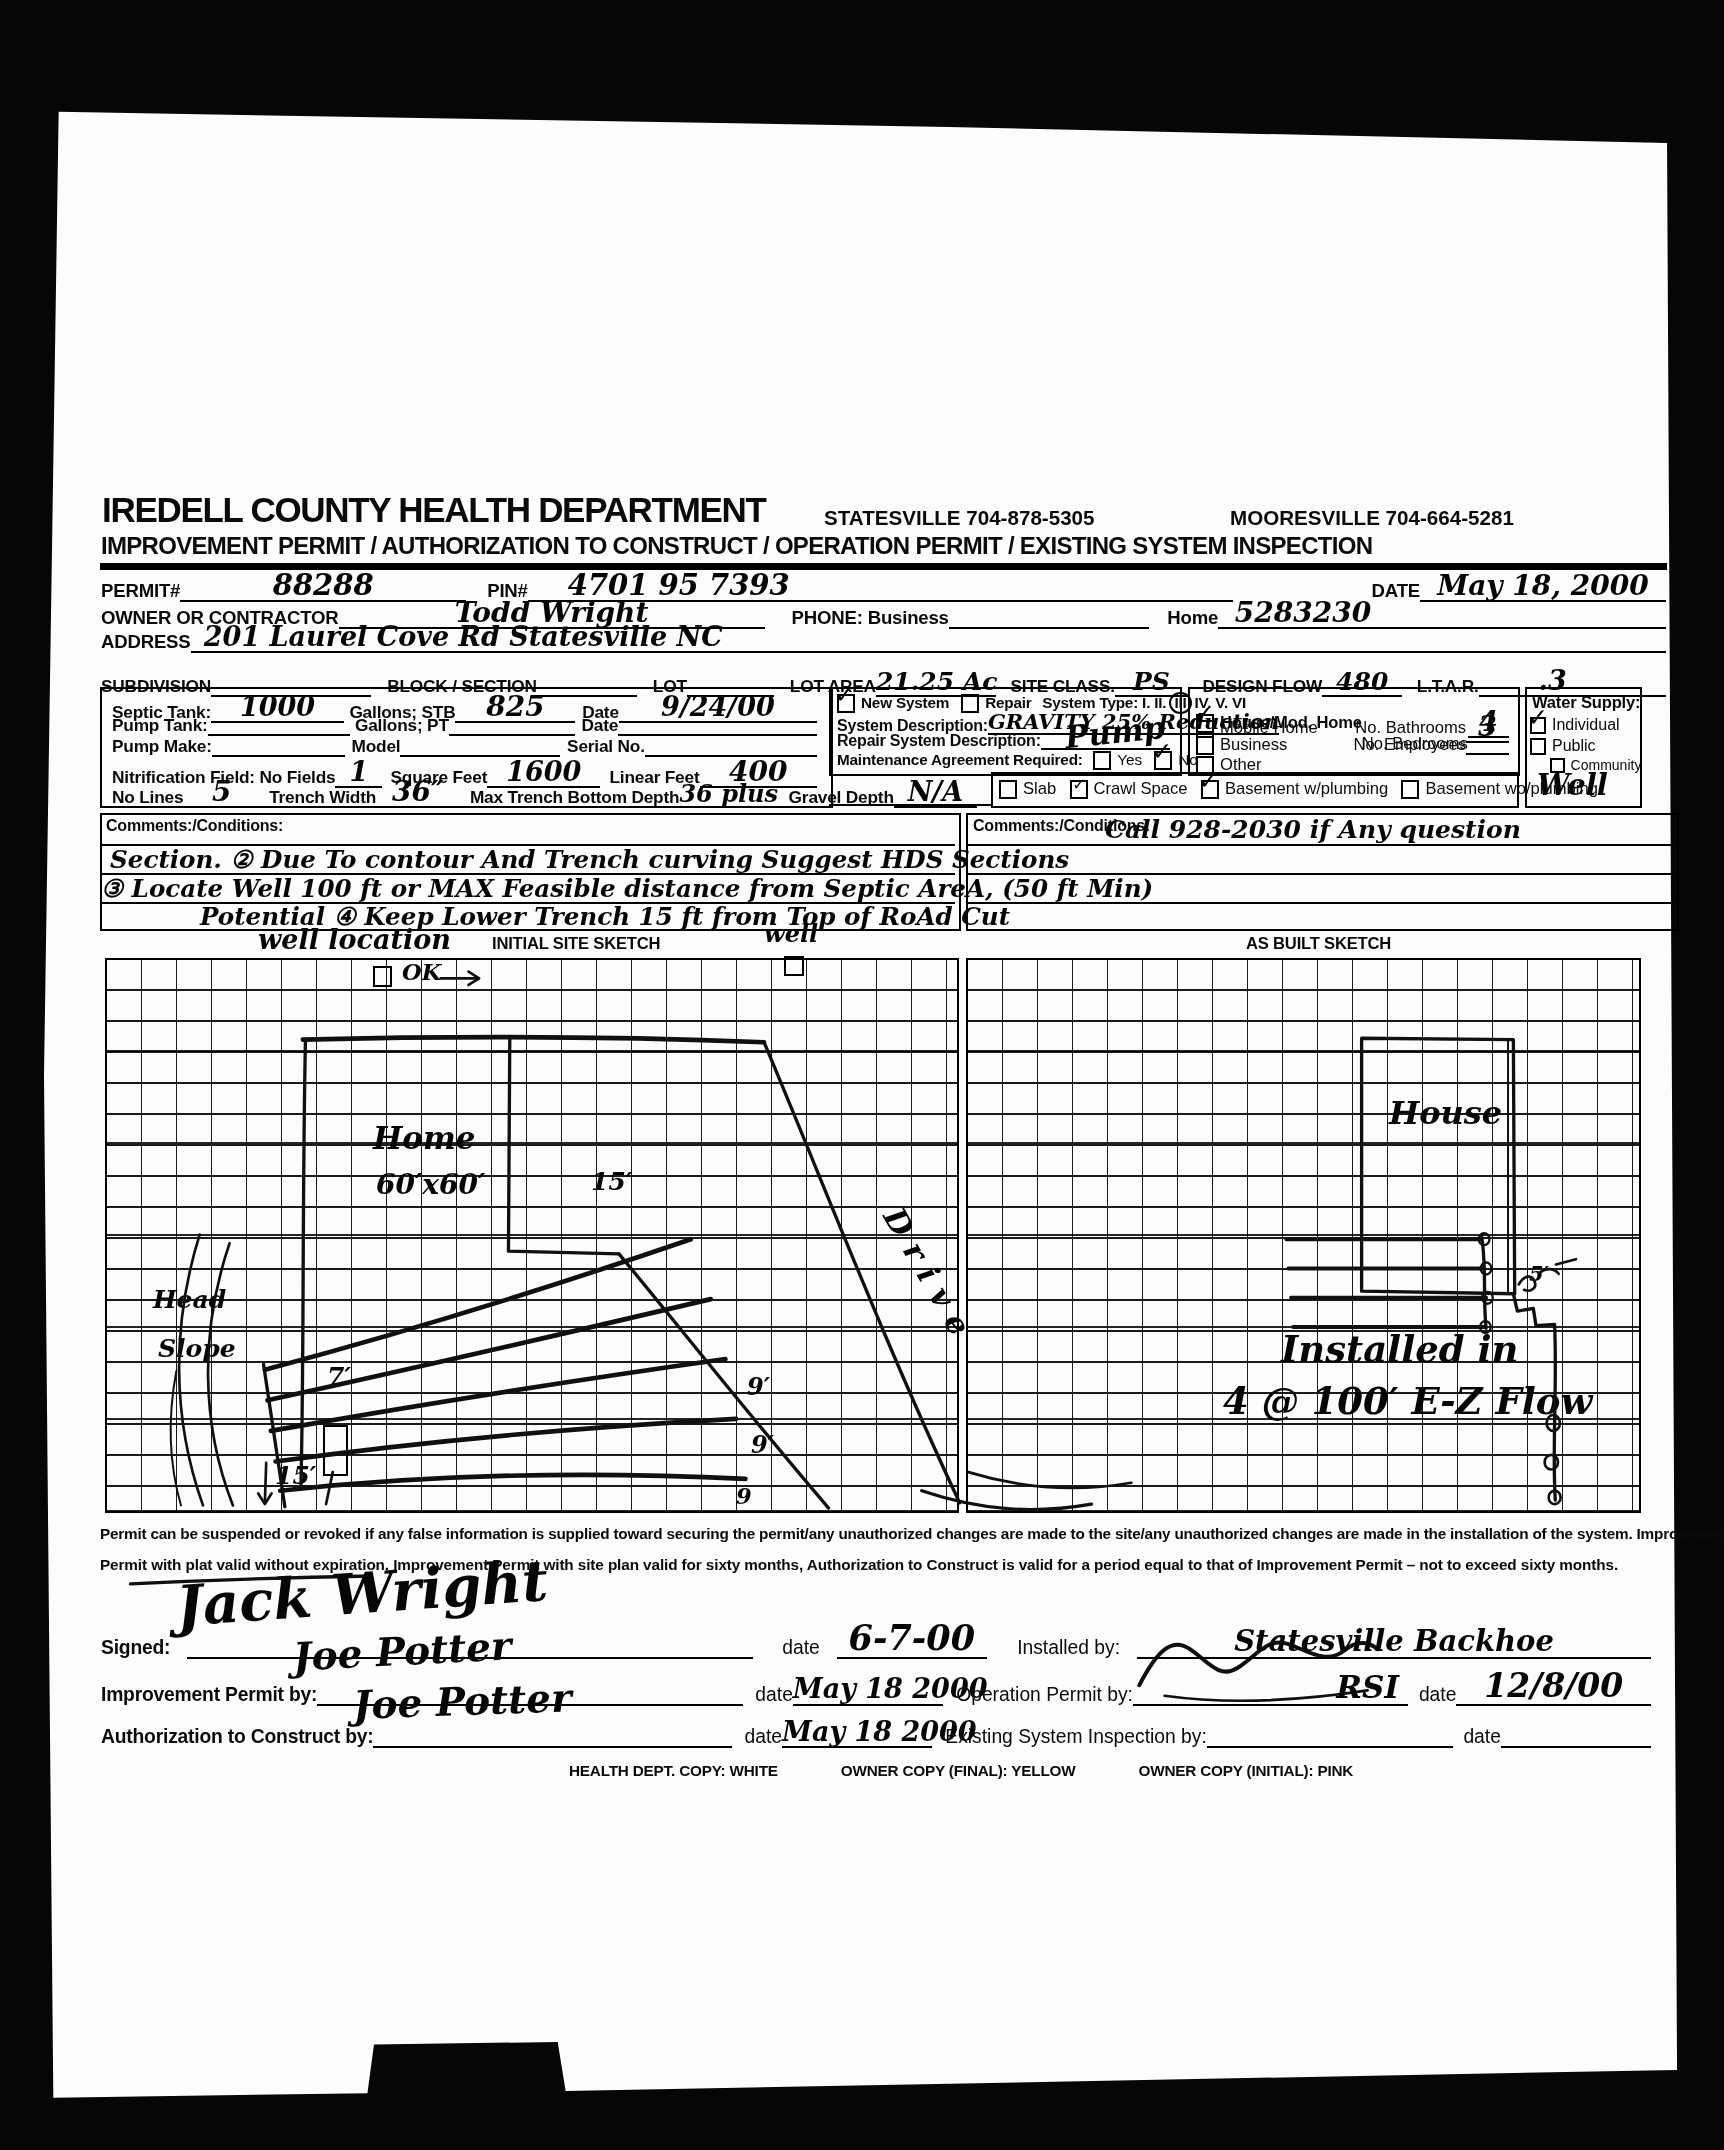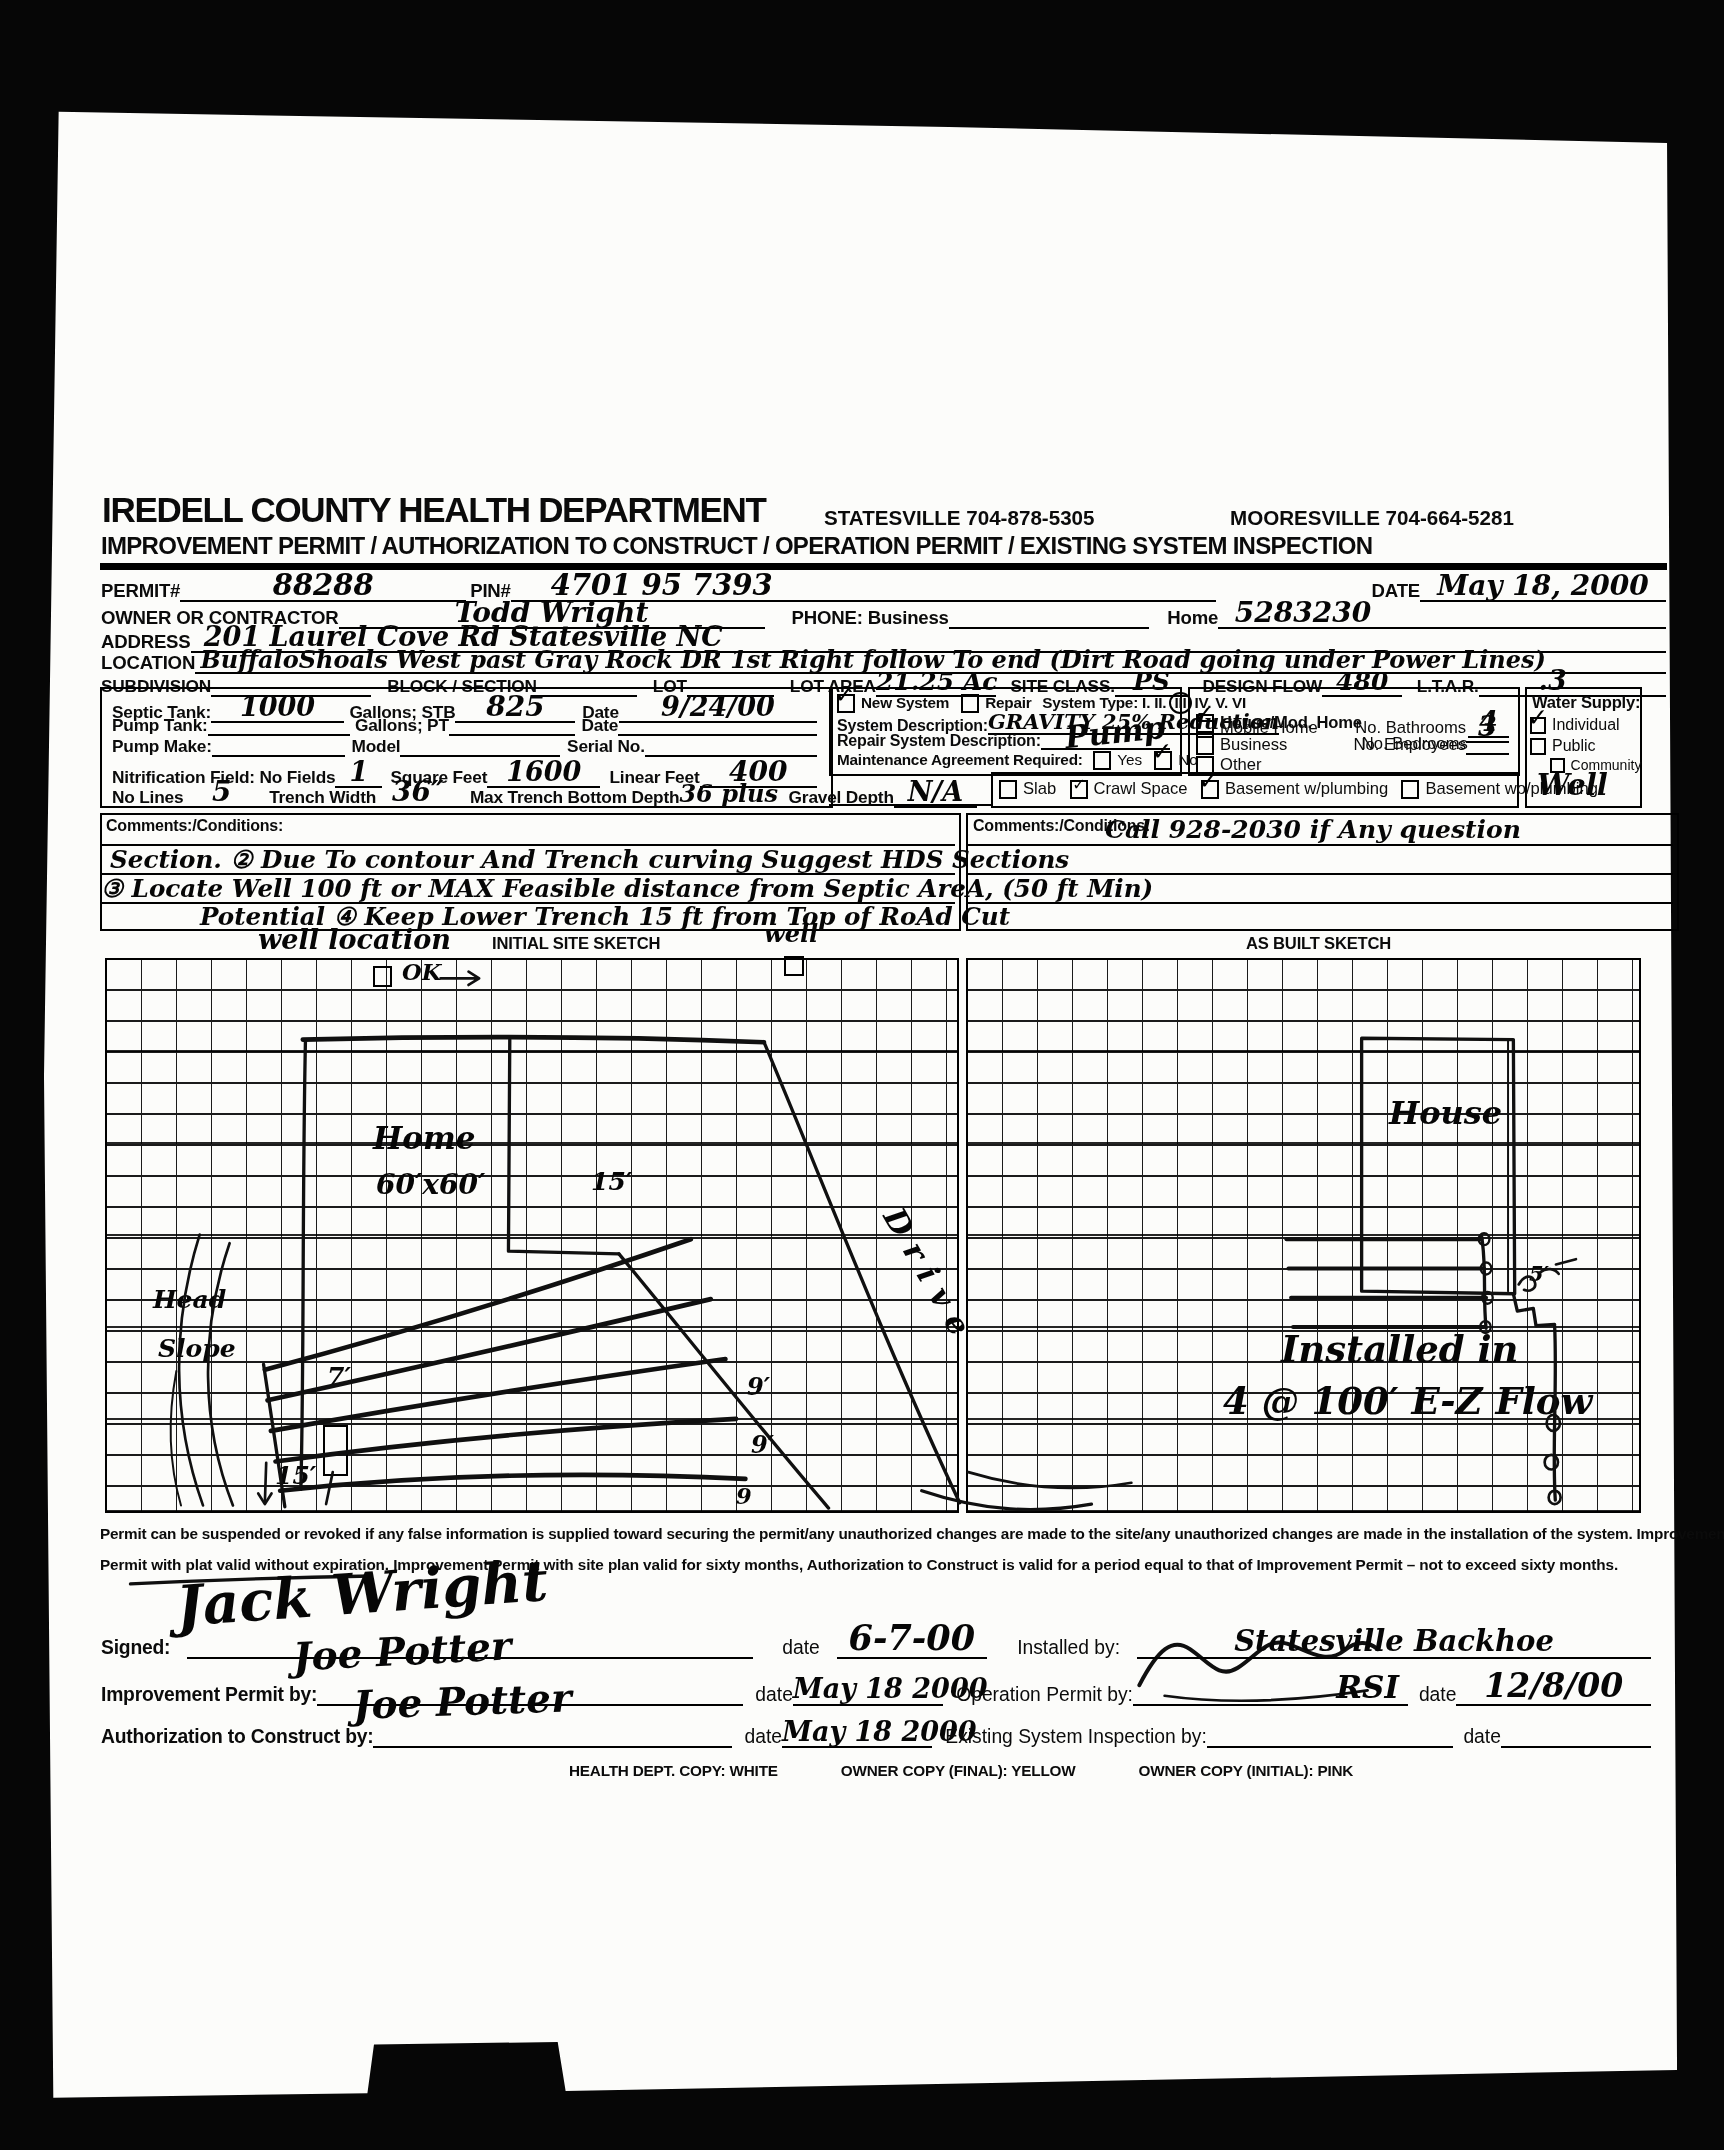--- a/index.html
+++ b/index.html
@@ -35,44 +35,40 @@
 
   <div class="abs lbl" style="left:102px;top:490px;font-size:35px;font-weight:900;letter-spacing:-1.3px;">IREDELL COUNTY HEALTH DEPARTMENT</div>
   <div class="abs" style="left:824px;top:506px;font-size:20.6px;font-weight:700;">STATESVILLE 704-878-5305</div>
   <div class="abs" style="left:1230px;top:506px;font-size:20.6px;font-weight:700;">MOORESVILLE 704-664-5281</div>
   <div class="abs lbl" style="left:101px;top:532px;font-size:24px;font-weight:900;letter-spacing:-0.7px;">IMPROVEMENT PERMIT / AUTHORIZATION TO CONSTRUCT / OPERATION PERMIT / EXISTING SYSTEM INSPECTION</div>
   <div class="abs" style="left:100px;top:563px;width:1567px;height:6.7px;background:#000;"></div>
 
   <div class="row" style="left:101px;top:570px;width:1565px;font-size:18.6px;">
     <span class="lbl">PERMIT#</span>
     <span class="u hw" style="width:286px;font-size:29px;">88288</span>
-    <span class="lbl" style="margin-left:4px;">PIN#</span>
+    <span class="lbl" style="margin-left:21px;">PIN#</span>
     <span class="u hw" style="width:665px;font-size:29px;text-align:left;padding-left:40px;">4701  95  7393</span>
     <span class="lbl" style="margin-left:auto;">DATE</span>
     <span class="u hw" style="width:246px;font-size:28px;">May 18, 2000</span>
   </div>
 
   <div class="row" style="left:101px;top:598px;width:1565px;font-size:18.6px;">
     <span class="lbl">OWNER OR CONTRACTOR</span>
     <span class="u hw" style="width:426px;font-size:28px;">Todd Wright</span>
     <span class="lbl" style="margin-left:27px;">PHONE: Business</span>
     <span class="u" style="width:200px;">&nbsp;</span>
     <span class="lbl" style="margin-left:18.6px;">Home</span>
     <span class="u hw" style="flex:1;font-size:28px;text-align:left;padding-left:16.6px;">5283230</span>
   </div>
 
   <div class="row" style="left:101px;top:623px;width:1565px;font-size:18.6px;">
     <span class="lbl">ADDRESS</span>
     <span class="u hw" style="flex:1;font-size:27px;text-align:left;padding-left:13.3px;">201 Laurel Cove Rd    Statesville   NC</span>
   </div>
 
-  <div class="row" style="left:101px;top:647px;width:1565px;font-size:18.6px;">
-    <span class="lbl">LOCATION</span>
-    <span class="u hw" style="flex:1;font-size:24px;text-align:left;padding-left:5.3px;">BuffaloShoals West past Gray Rock DR  1st Right follow To end (Dirt Road going under Power Lines)</span>
-  </div>
 
   <div class="row" style="left:101px;top:667px;width:1565px;font-size:17.3px;">
     <span class="lbl">SUBDIVISION</span>
     <span class="u" style="width:160px;">&nbsp;</span>
     <span class="lbl" style="margin-left:16px;">BLOCK / SECTION</span>
     <span class="u" style="width:100px;">&nbsp;</span>
     <span class="lbl" style="margin-left:16px;">LOT</span>
     <span class="u" style="width:87px;">&nbsp;</span>
     <span class="lbl" style="margin-left:16px;">LOT AREA</span>
     <span class="u hw" style="width:120px;font-size:25px;">21.25 Ac</span>

